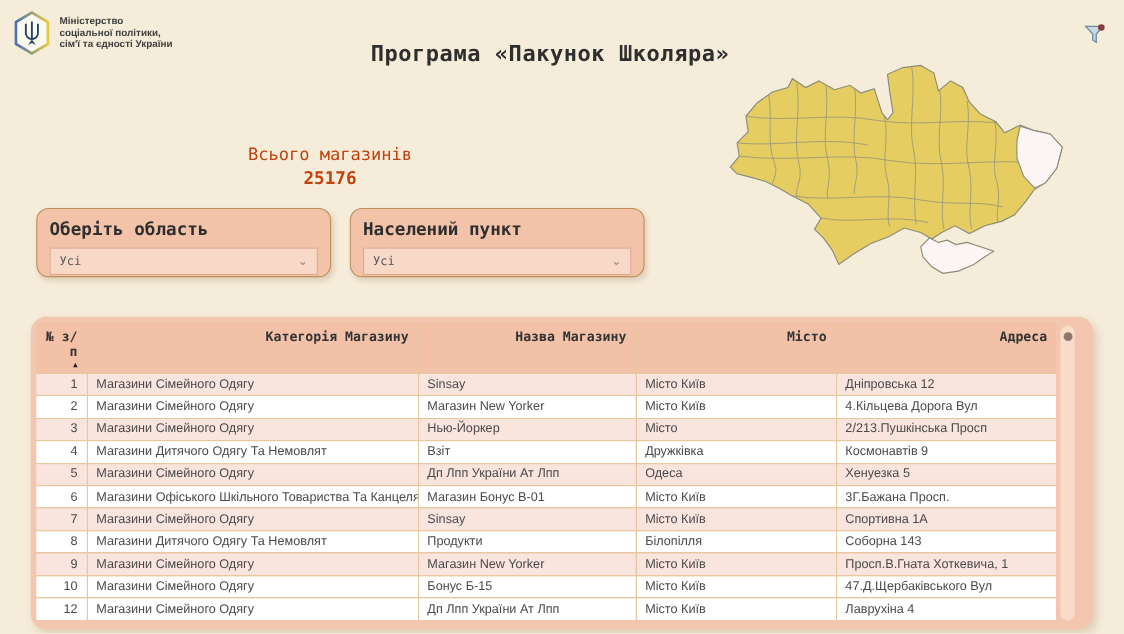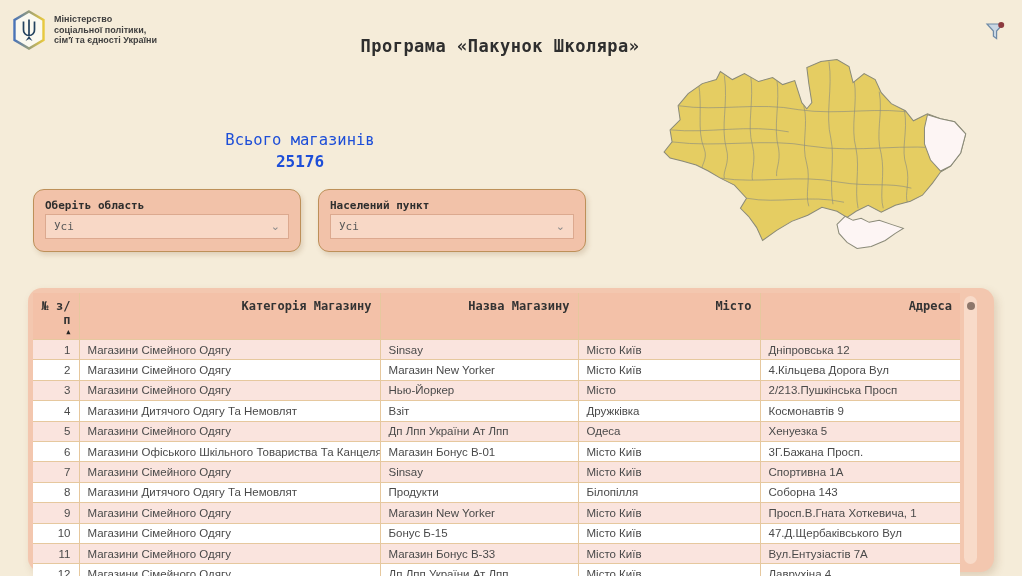--- a/index.html
+++ b/index.html
@@ -9,44 +9,44 @@
   #page { position: relative; width: 1022px; height: 576px; overflow: hidden; background: var(--page-bg, #f5ecd9); }
 
   
   .logo-block { position: absolute; top: 10px; display: flex; align-items: center; gap: 8px; }
   #ministry-logo { left: 12px; }
   #service-logo { left: 146px; }
   .logo-text { font-size: 9px; font-weight: bold; color: #3f3f3f; line-height: 10.5px; }
 
   
   #report-title { position: absolute; left: 320px; top: 36px; width: 360px; text-align: center;
-    font-size: 17px; font-weight: bold; color: #2e2e2e; letter-spacing: 0.5px; }
+    font-size: 20px; font-weight: bold; color: #2e2e2e; letter-spacing: 0.5px; }
 
   
   #filter-funnel { position: absolute; left: 984px; top: 20px; width: 22px; height: 22px; cursor: pointer; }
 
   
-  #kpi { position: absolute; left: 178px; top: 131px; width: 244px; text-align: center; color: #1d4ed8; }
+  #kpi { position: absolute; left: 178px; top: 131px; width: 244px; text-align: center; color: #c2410c; }
   #kpi .kpi-label { font-size: 15.5px; }
   #kpi .kpi-value { font-size: 16px; font-weight: bold; margin-top: 3px; }
 
   
   #map-visual { position: absolute; left: 658px; top: 53px; width: 364px; height: 212px; }
   .region-covered { fill: var(--map-covered, #e5cd62); stroke: #8a8a78; stroke-width: 1; }
   .region-uncovered { fill: var(--map-uncovered, #fdf5f4); stroke: #8a8a78; stroke-width: 1; }
   .oblast-lines { fill: none; stroke: #90907e; stroke-width: 0.8; opacity: 0.85; }
 
   
   .slicer-card { position: absolute; top: 189px; width: 268px; height: 63px;
     background: var(--card-bg, #f2c2a9); border: 1px solid var(--card-border, #bd9059);
     border-radius: 11px; box-shadow: 2px 3px 5px rgba(120,80,40,0.18); padding: 9px 11px; }
   #slicer-oblast { left: 33px; }
   #slicer-settlement { left: 318px; }
-  .slicer-label { font-size: 11px; font-weight: bold; color: #2e2e2e; }
-  .slicer-dropdown { margin-top: 2px; height: 25px; background: var(--dropdown-bg, #f8d8c6);
+  .slicer-label { font-size: 16px; font-weight: bold; color: #2e2e2e; }
+  .slicer-dropdown { margin-top: 7px; height: 25px; background: var(--dropdown-bg, #f8d8c6);
     border: 1px solid #dca98f; display: flex; align-items: center; justify-content: space-between;
     padding: 8px 8px; cursor: pointer; }
   .slicer-value { font-size: 11px; color: #5a5a5a; }
   .chevron { font-size: 11px; color: #8a8a8a; }
 
   
   #table-card { position: absolute; left: 28px; top: 288px; width: 966px; height: 284px;
     background: var(--table-bg, #f3c7af); border-radius: 14px;
     box-shadow: 3px 4px 8px rgba(120,80,40,0.18); }
   #store-table { position: absolute; left: 5px; top: 5px; border-collapse: collapse; table-layout: fixed; width: 927px; }
@@ -238,27 +238,20 @@
         <td>Місто Київ</td>
         <td>Просп.В.Гната Хоткевича, 1</td>
       </tr>
           <tr class="even">
         <td>10</td>
         <td>Магазини Сімейного Одягу</td>
         <td>Бонус Б-15</td>
         <td>Місто Київ</td>
         <td>47.Д.Щербаківського Вул</td>
       </tr>
-          <tr class="odd">
-        <td>11</td>
-        <td>Магазини Сімейного Одягу</td>
-        <td>Магазин Бонус В-33</td>
-        <td>Місто Київ</td>
-        <td>Вул.Ентузіастів 7А</td>
-      </tr>
           <tr class="even">
         <td>12</td>
         <td>Магазини Сімейного Одягу</td>
         <td>Дп Лпп України Ат Лпп</td>
         <td>Місто Київ</td>
         <td>Лаврухіна 4</td>
       </tr>
         </tbody>
     </table>
 

